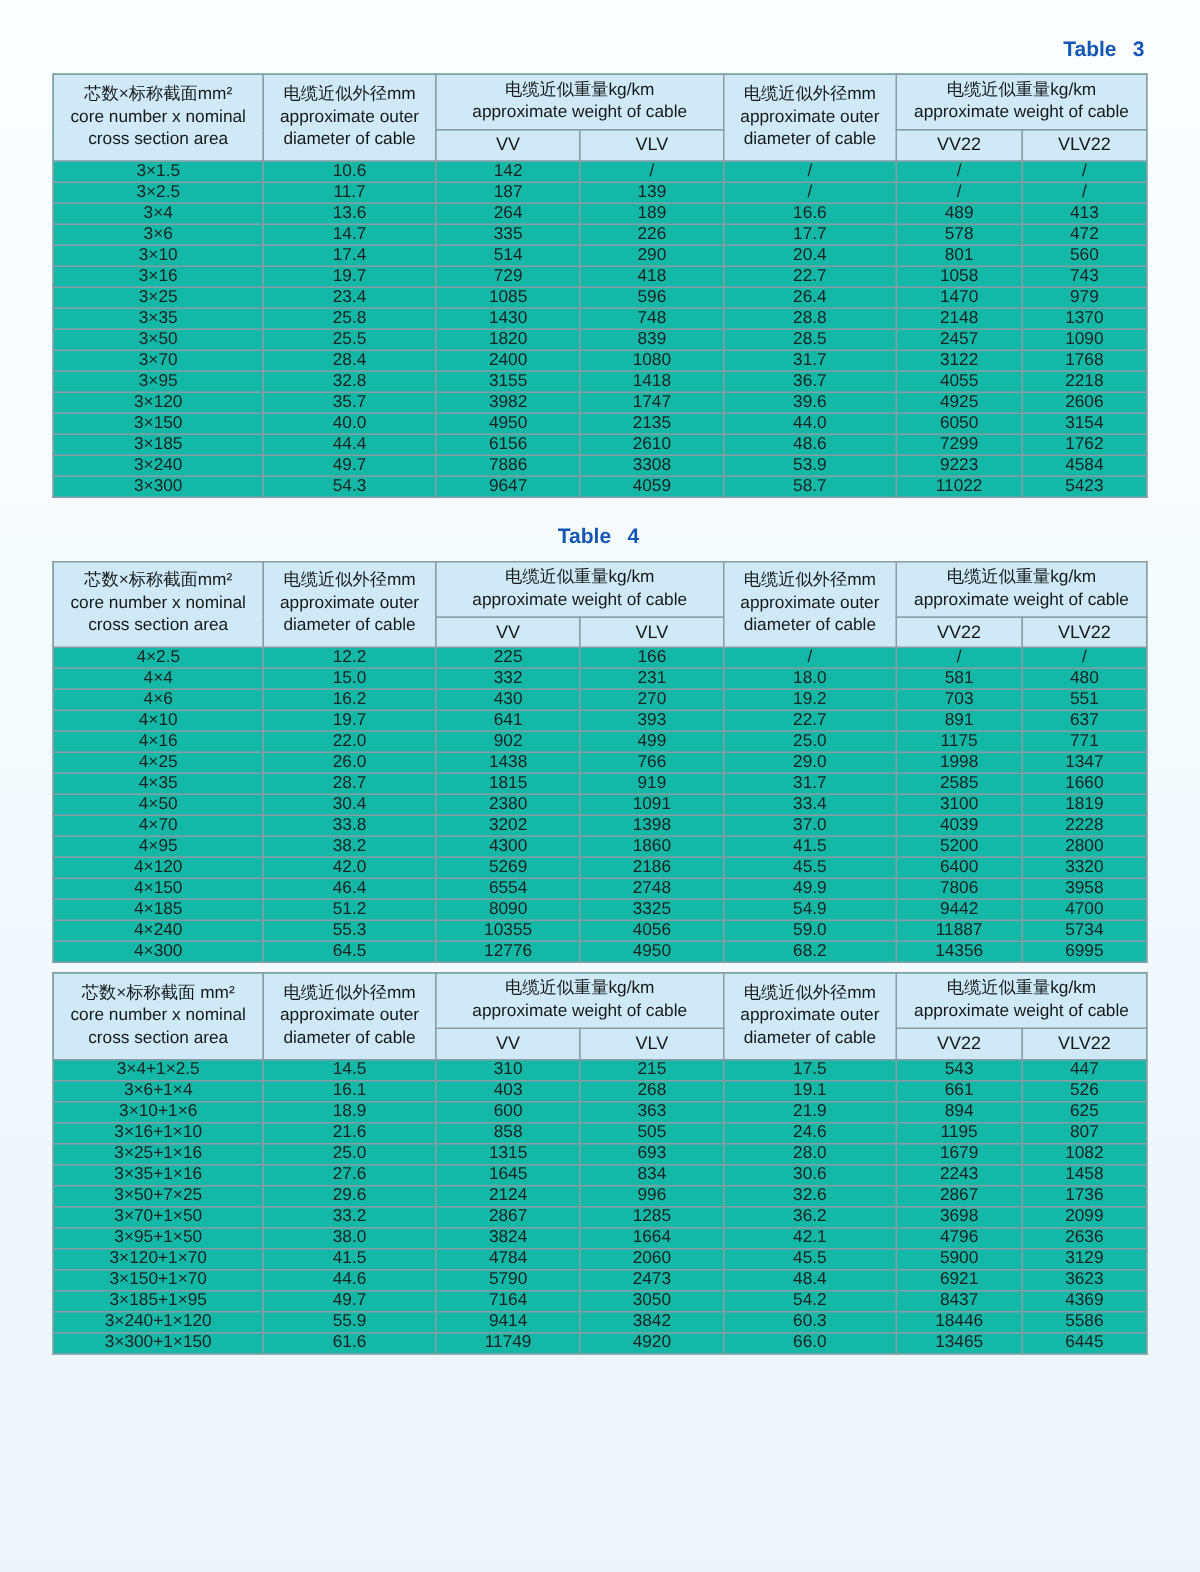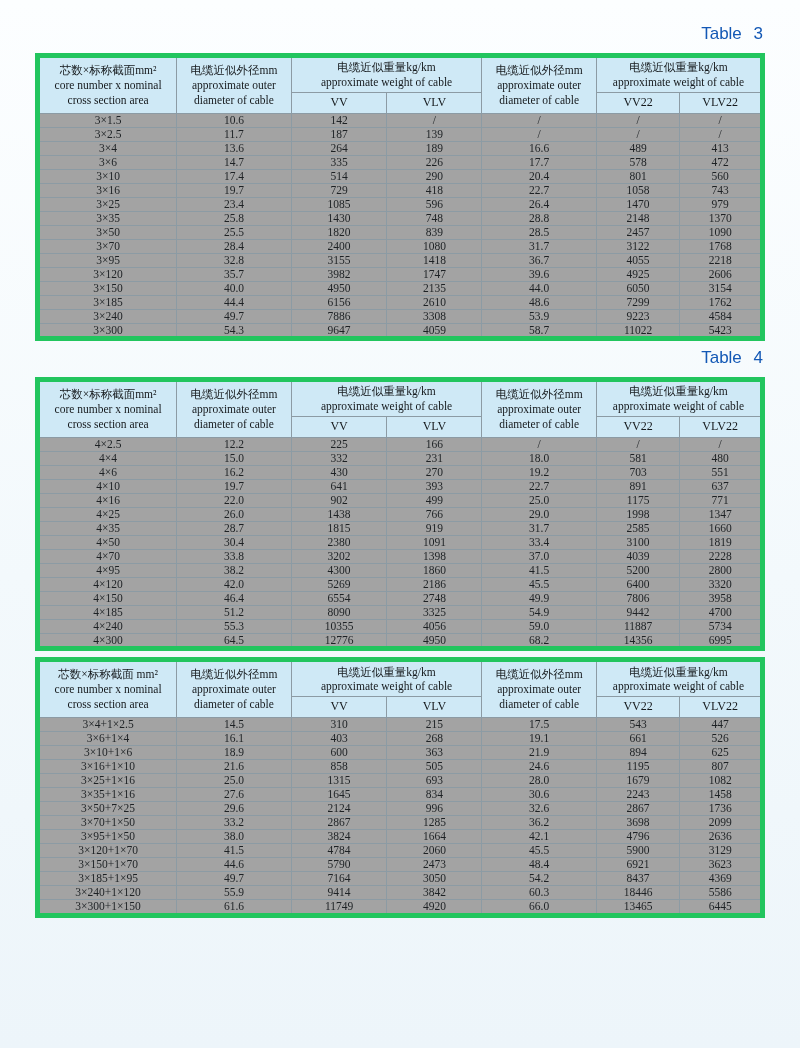--- a/index.html
+++ b/index.html
@@ -8,34 +8,33 @@
     height: 1048px;
     font-family: "Liberation Sans", "DejaVu Sans", sans-serif;
     background: linear-gradient(180deg, #fcfeff 0%, #f3f9fc 55%, #edf5fa 100%);
     overflow: hidden;
   }
   .page { padding: 24px 35px 0 35px; }
   .table-section { margin-bottom: 6px; }
   .section-title {
     text-align: right;
     color: #1358b5;
-    font-weight: normal;
-    font-size: 17px;
+    font-weight: bold;
+    font-size: 14px;
     word-spacing: 7px;
     padding-right: 2px;
     margin-bottom: 9px;
   }
-  .table-section + .table-section .section-title { margin-top: 7px; }
+  .table-section + .table-section .section-title { margin-top: 17px; text-align: center; }
   table.spec {
     width: 730px;
     border-collapse: collapse;
     table-layout: fixed;
-    border: 5px solid #22c55e;
-    background: #a3a3a3;
-    font-family: Liberation Serif, serif;
+    border: 1px solid #22c55e;
+    background: #14b8a6;
   }
   table.spec th, table.spec td {
     border: 1px solid #8c9ba4;
     text-align: center;
     vertical-align: middle;
   }
   table.spec thead th {
     background: #cfe9f6;
     font-weight: normal;
     font-size: 11.5px;

